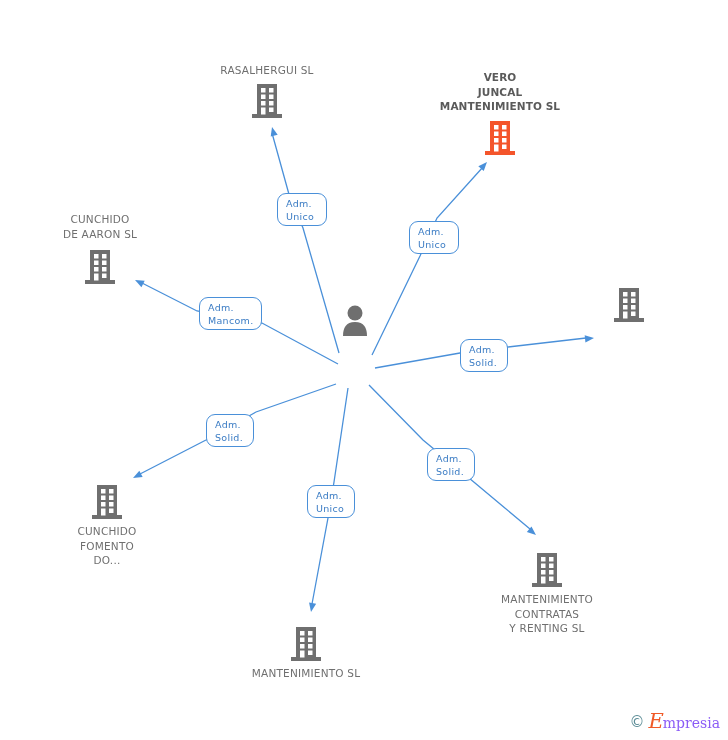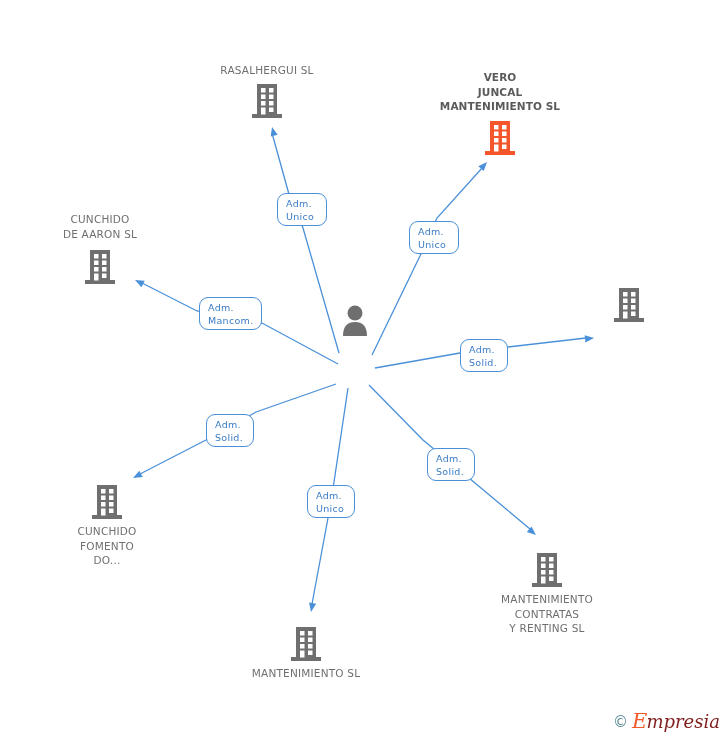--- a/index.html
+++ b/index.html
@@ -79,23 +79,22 @@
   }
   .wm-e {
     font-size: 21px;
     color: #f05a28;
     font-style: italic;
     font-family: "DejaVu Serif", serif;
     line-height: 1;
     margin-right: -1px;
   }
   .wm-rest {
-    font-size: 18px;
-    color: #7f1d1d;
-    font-style: italic;
+    font-size: 14px;
+    color: #8b5cf6;
     font-family: "DejaVu Serif", serif;
     line-height: 1;
   }
 </style>
 </head>
 <body>
 
 <div id="canvas">
 
   <svg id="edge-layer" viewBox="0 0 728 740" width="728" height="740">

